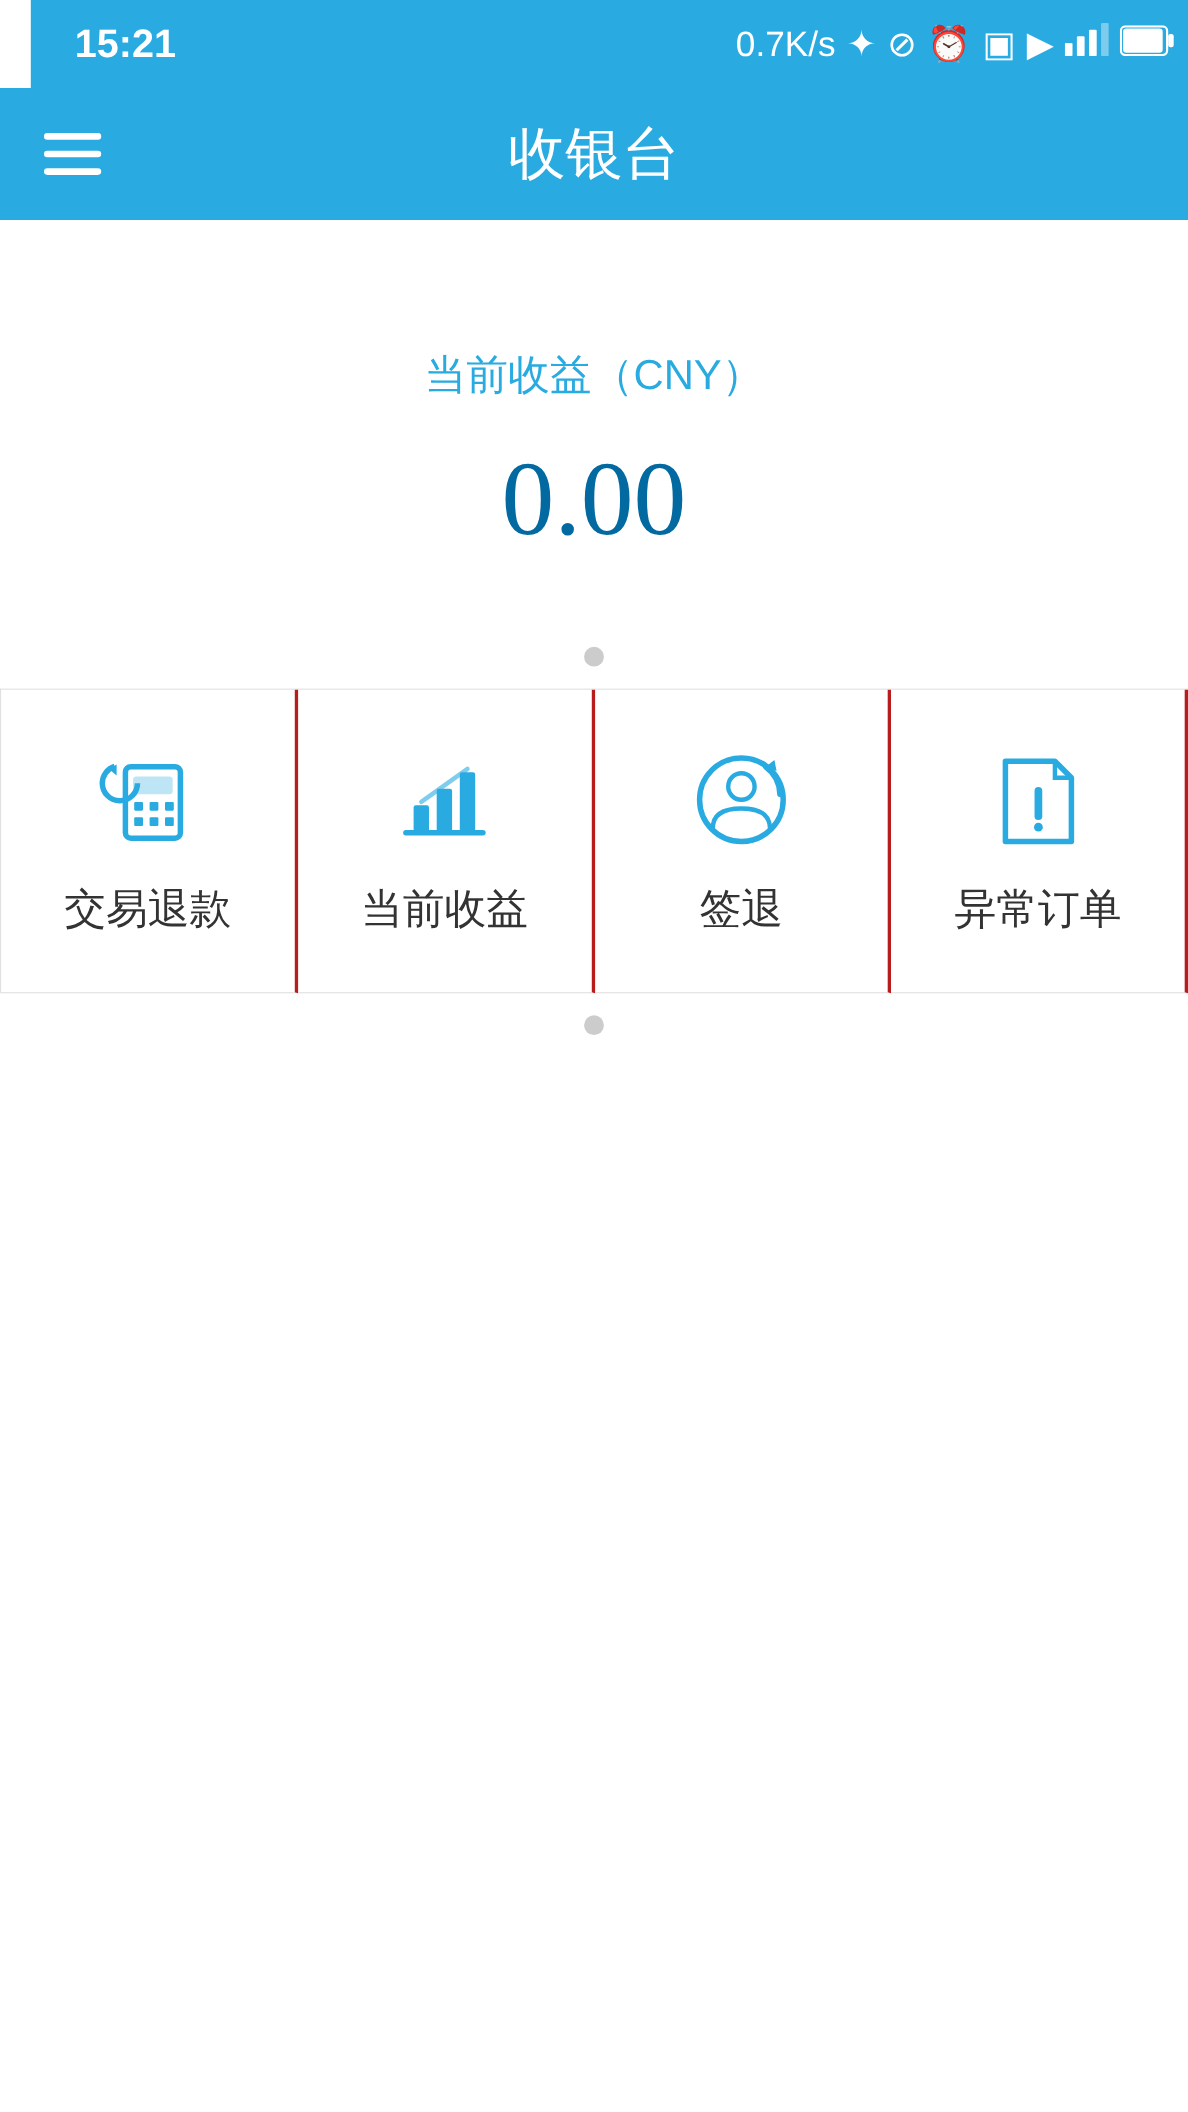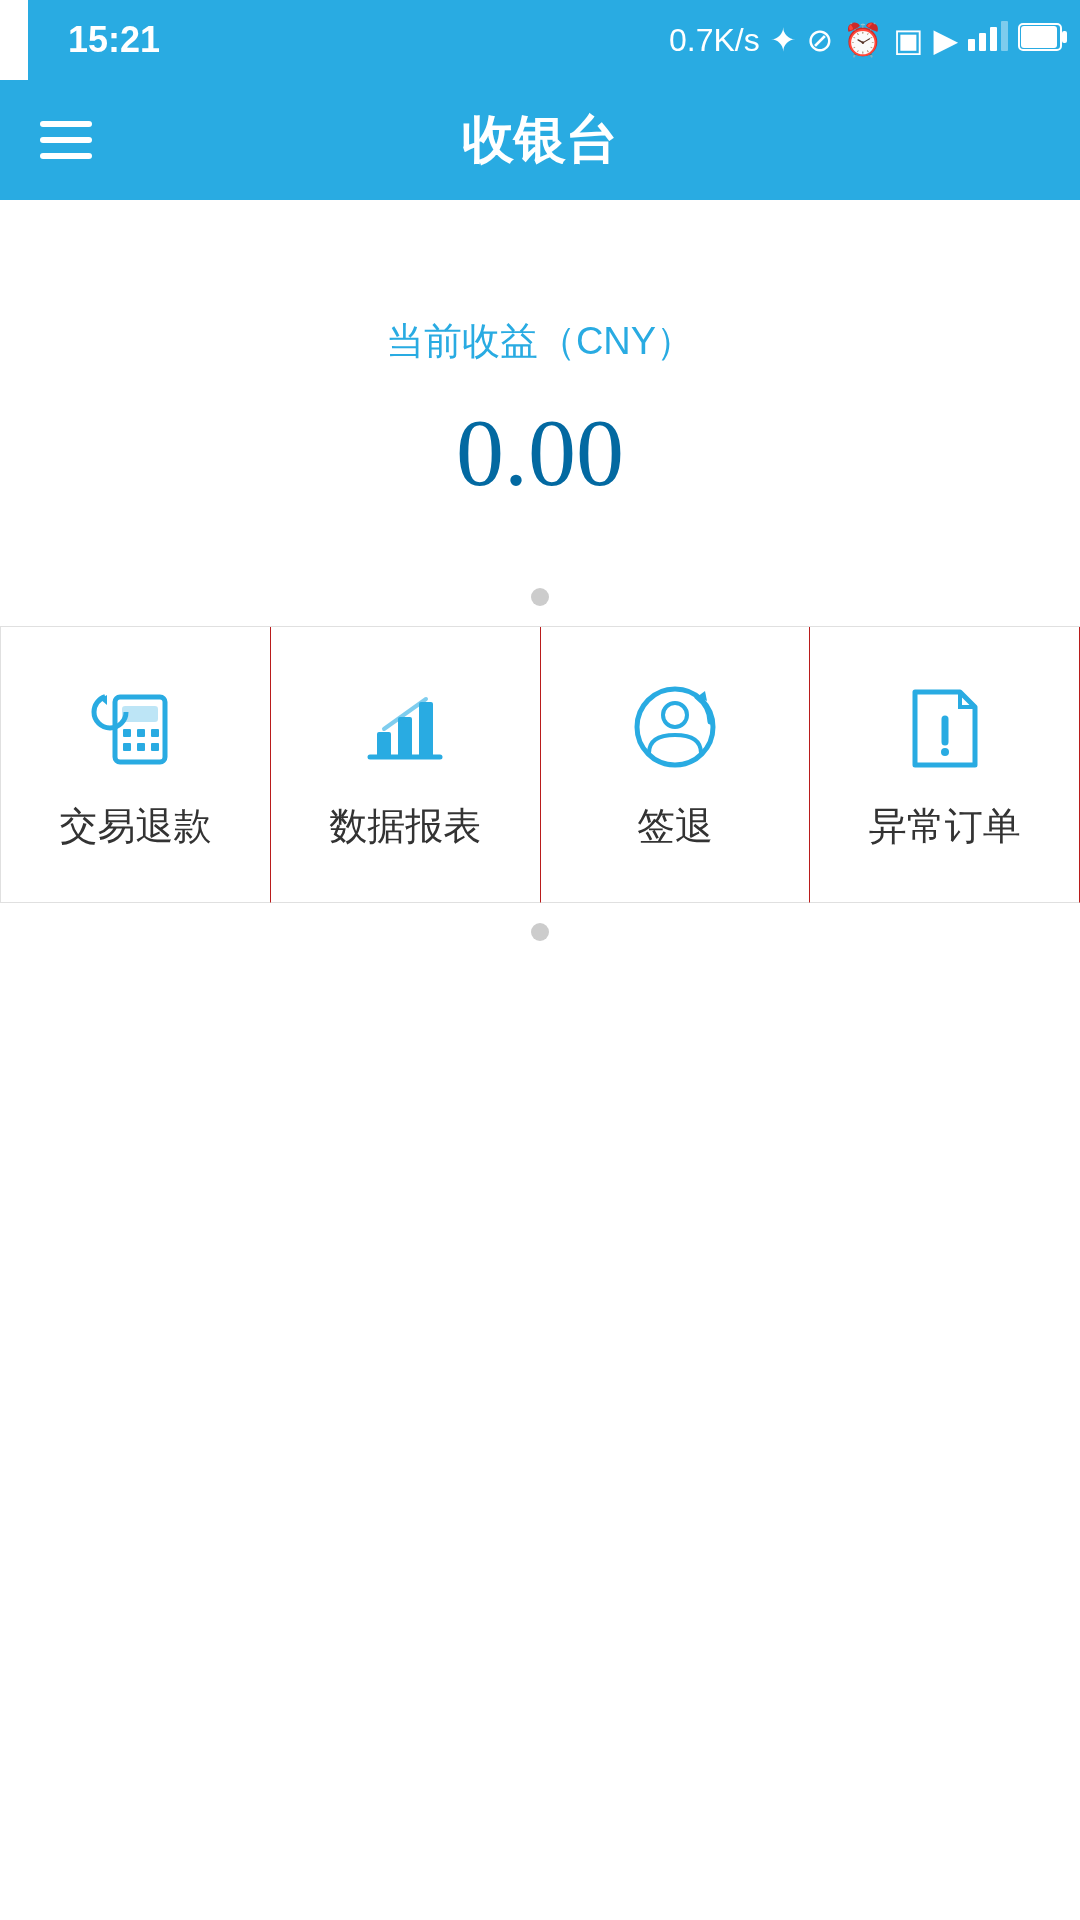--- a/index.html
+++ b/index.html
@@ -68,21 +68,21 @@
       display: block;
       width: 52px;
       height: 6px;
       background: #ffffff;
       border-radius: 3px;
     }
 
     .header-title {
       color: #ffffff;
       font-size: 52px;
-      font-weight: 700;
+      font-weight: 400;
     }
 
     
     .main-content {
       width: 100%;
       background: #ffffff;
     }
 
     
     .balance-section {
@@ -132,21 +132,21 @@
       width: 100%;
     }
 
     .grid-item {
       flex: 1;
       display: flex;
       flex-direction: column;
       align-items: center;
       justify-content: center;
       padding: 50px 20px;
-      border-right: 1px solid #b91c1c;
+      border-right: 3px solid #b91c1c;
       border-bottom: 1px solid #e0e0e0;
       cursor: pointer;
       min-height: 240px;
     }
 
     .grid-icon {
       width: 100px;
       height: 100px;
       margin-bottom: 24px;
       color: #29abe2;
@@ -264,21 +264,21 @@
 
             <line x1="15" y1="80" x2="85" y2="80" stroke="#29abe2" stroke-width="5" stroke-linecap="round"></line>
 
             <rect x="22" y="55" width="14" height="25" rx="2" fill="#29abe2"></rect>
             <rect x="43" y="40" width="14" height="40" rx="2" fill="#29abe2"></rect>
             <rect x="64" y="25" width="14" height="55" rx="2" fill="#29abe2"></rect>
 
             <polyline points="29,52 50,37 71,22" stroke="#29abe2" stroke-width="4" fill="none" stroke-linecap="round" stroke-linejoin="round" opacity="0.6"></polyline>
           </svg>
         </div>
-        <span class="grid-label">数据报表</span>
+        <span class="grid-label">当前收益</span>
       </div>
 
       <div class="grid-item">
         <div class="grid-icon">
           <svg viewBox="0 0 100 100" fill="none" xmlns="http://www.w3.org/2000/svg">
 
             <circle cx="50" cy="50" r="38" stroke="#29abe2" stroke-width="5" fill="none"></circle>
 
             <circle cx="50" cy="38" r="12" stroke="#29abe2" stroke-width="4" fill="none"></circle>
 

